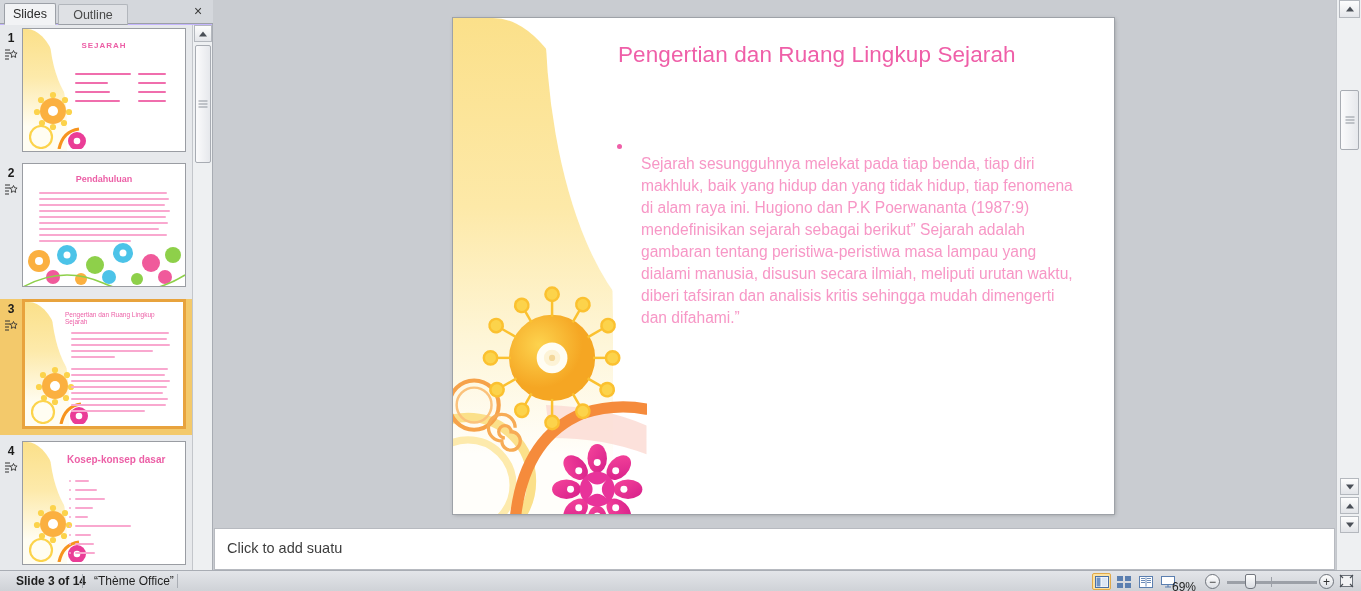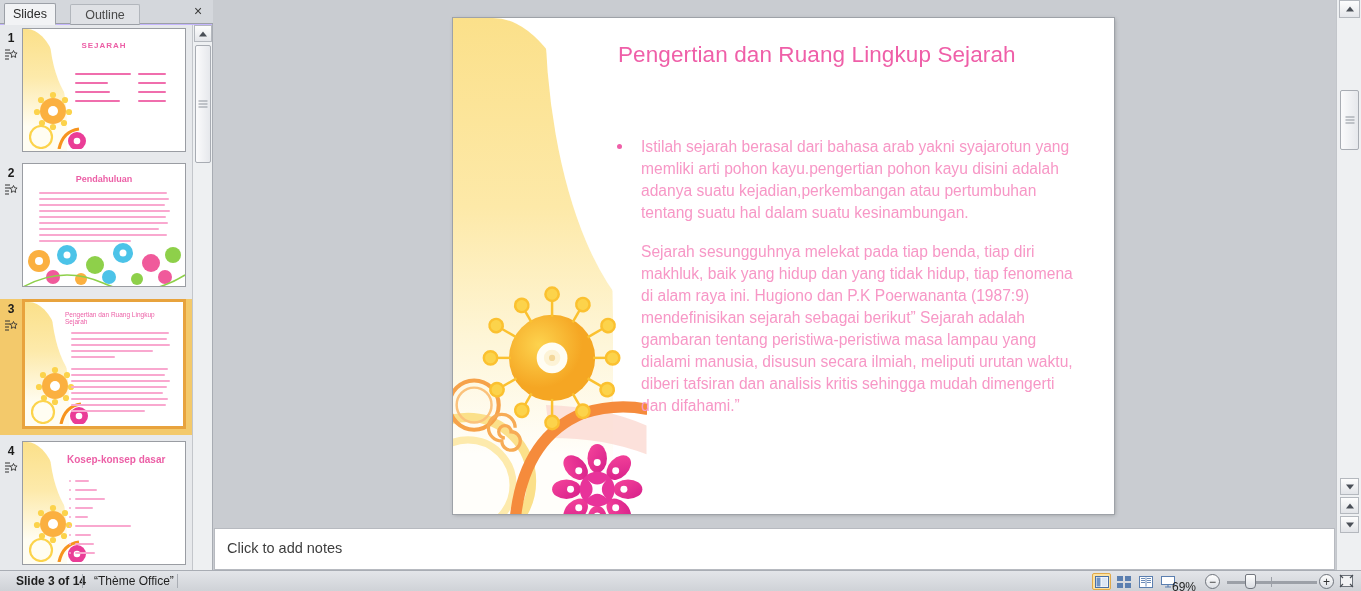--- a/index.html
+++ b/index.html
@@ -29,21 +29,21 @@
     cursor: default;
   }
   .tab.active {
     left: 4px; width: 52px;
     background: #f2f3f5;
     border: 1px solid #9ca0a7; border-bottom: 1px solid #f2f3f5;
     border-radius: 2px 2px 0 0;
     top: 3px; height: 22px;
   }
   .tab.inactive {
-    left: 70px; width: 70px;
+    left: 58px; width: 70px;
     background: #dfe1e5;
     border: 1px solid #b2b6bc; border-bottom: 1px solid #9ca0a7;
     border-radius: 2px 2px 0 0;
     top: 4px; height: 21px; color: #4a4a4a;
   }
   #tab-close {
     position: absolute; right: 7px; top: 4px;
     width: 16px; height: 16px;
     font-size: 14px; color: #3a3a3a; line-height: 15px; text-align: center;
     cursor: default;
@@ -564,31 +564,30 @@
           <circle cx="0" cy="0" r="17" fill="#e8339a"></circle>
           <path d="M-9 -9 Q0 0 9 -9 Q0 0 9 9 Q0 0 -9 9 Q0 0 -9 -9 Z" fill="#ffffff"></path>
         </g>
       </svg>
 
       <div id="slide-title">Pengertian dan Ruang Lingkup Sejarah</div>
 
       <div id="body-block">
         <div class="para">
           <span class="bullet"></span>
-          <span>Istilah sejarah berasal dari bahasa arab yakni syajarotun yang memliki  arti pohon kayu.pengertian  pohon kayu disini adalah adanya suatu kejadian,perkembangan  atau pertumbuhan  tentang suatu hal dalam suatu kesinambungan.</span>
         </div>
         <div class="para" style="margin-top:17px;">
           <span>Sejarah sesungguhnya  melekat pada tiap benda, tiap diri makhluk,  baik yang hidup dan yang tidak hidup,  tiap fenomena di alam raya ini. Hugiono  dan P.K Poerwananta (1987:9)  mendefinisikan  sejarah sebagai berikut” Sejarah adalah gambaran tentang peristiwa-peristiwa  masa lampau  yang dialami manusia, disusun  secara ilmiah, meliputi  urutan waktu, diberi tafsiran dan analisis kritis sehingga  mudah dimengerti  dan difahami.”</span>
         </div>
       </div>
     </div>
   </div>
 
   <div id="notes">
-    <div id="notes-text">Click to add notes</div>
+    <div id="notes-text">Click to add suatu</div>
   </div>
 
   <div id="right-scroll">
     <div class="sb-arrow" style="top:0;">
       <span class="tri tri-up"></span>
     </div>
     <div class="sb-thumb" style="top:90px;height:60px;">
       <span class="sb-grip">
           <i></i>
           <i></i>

